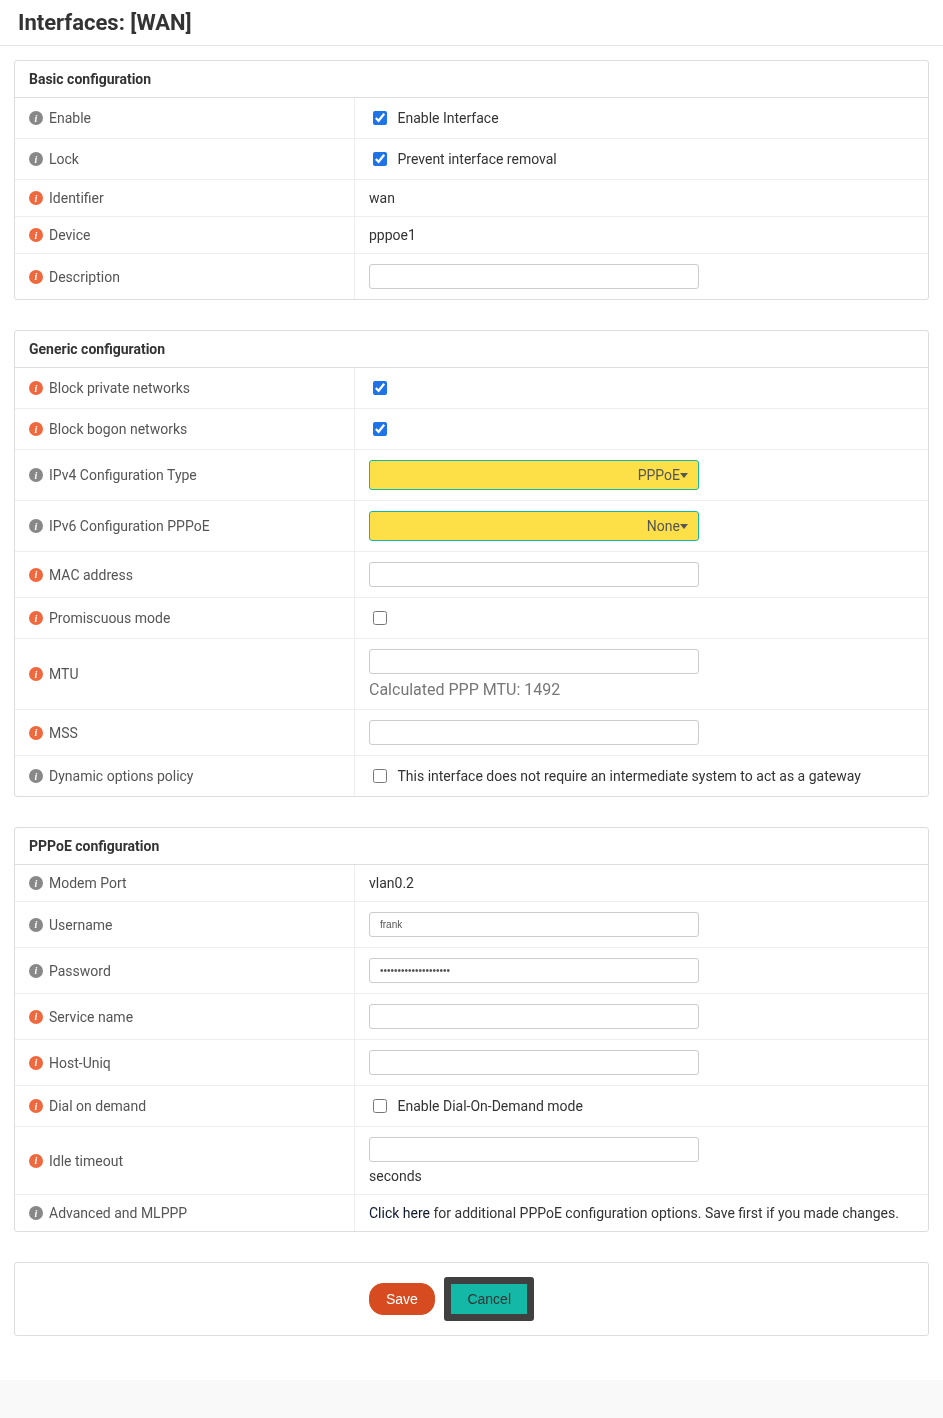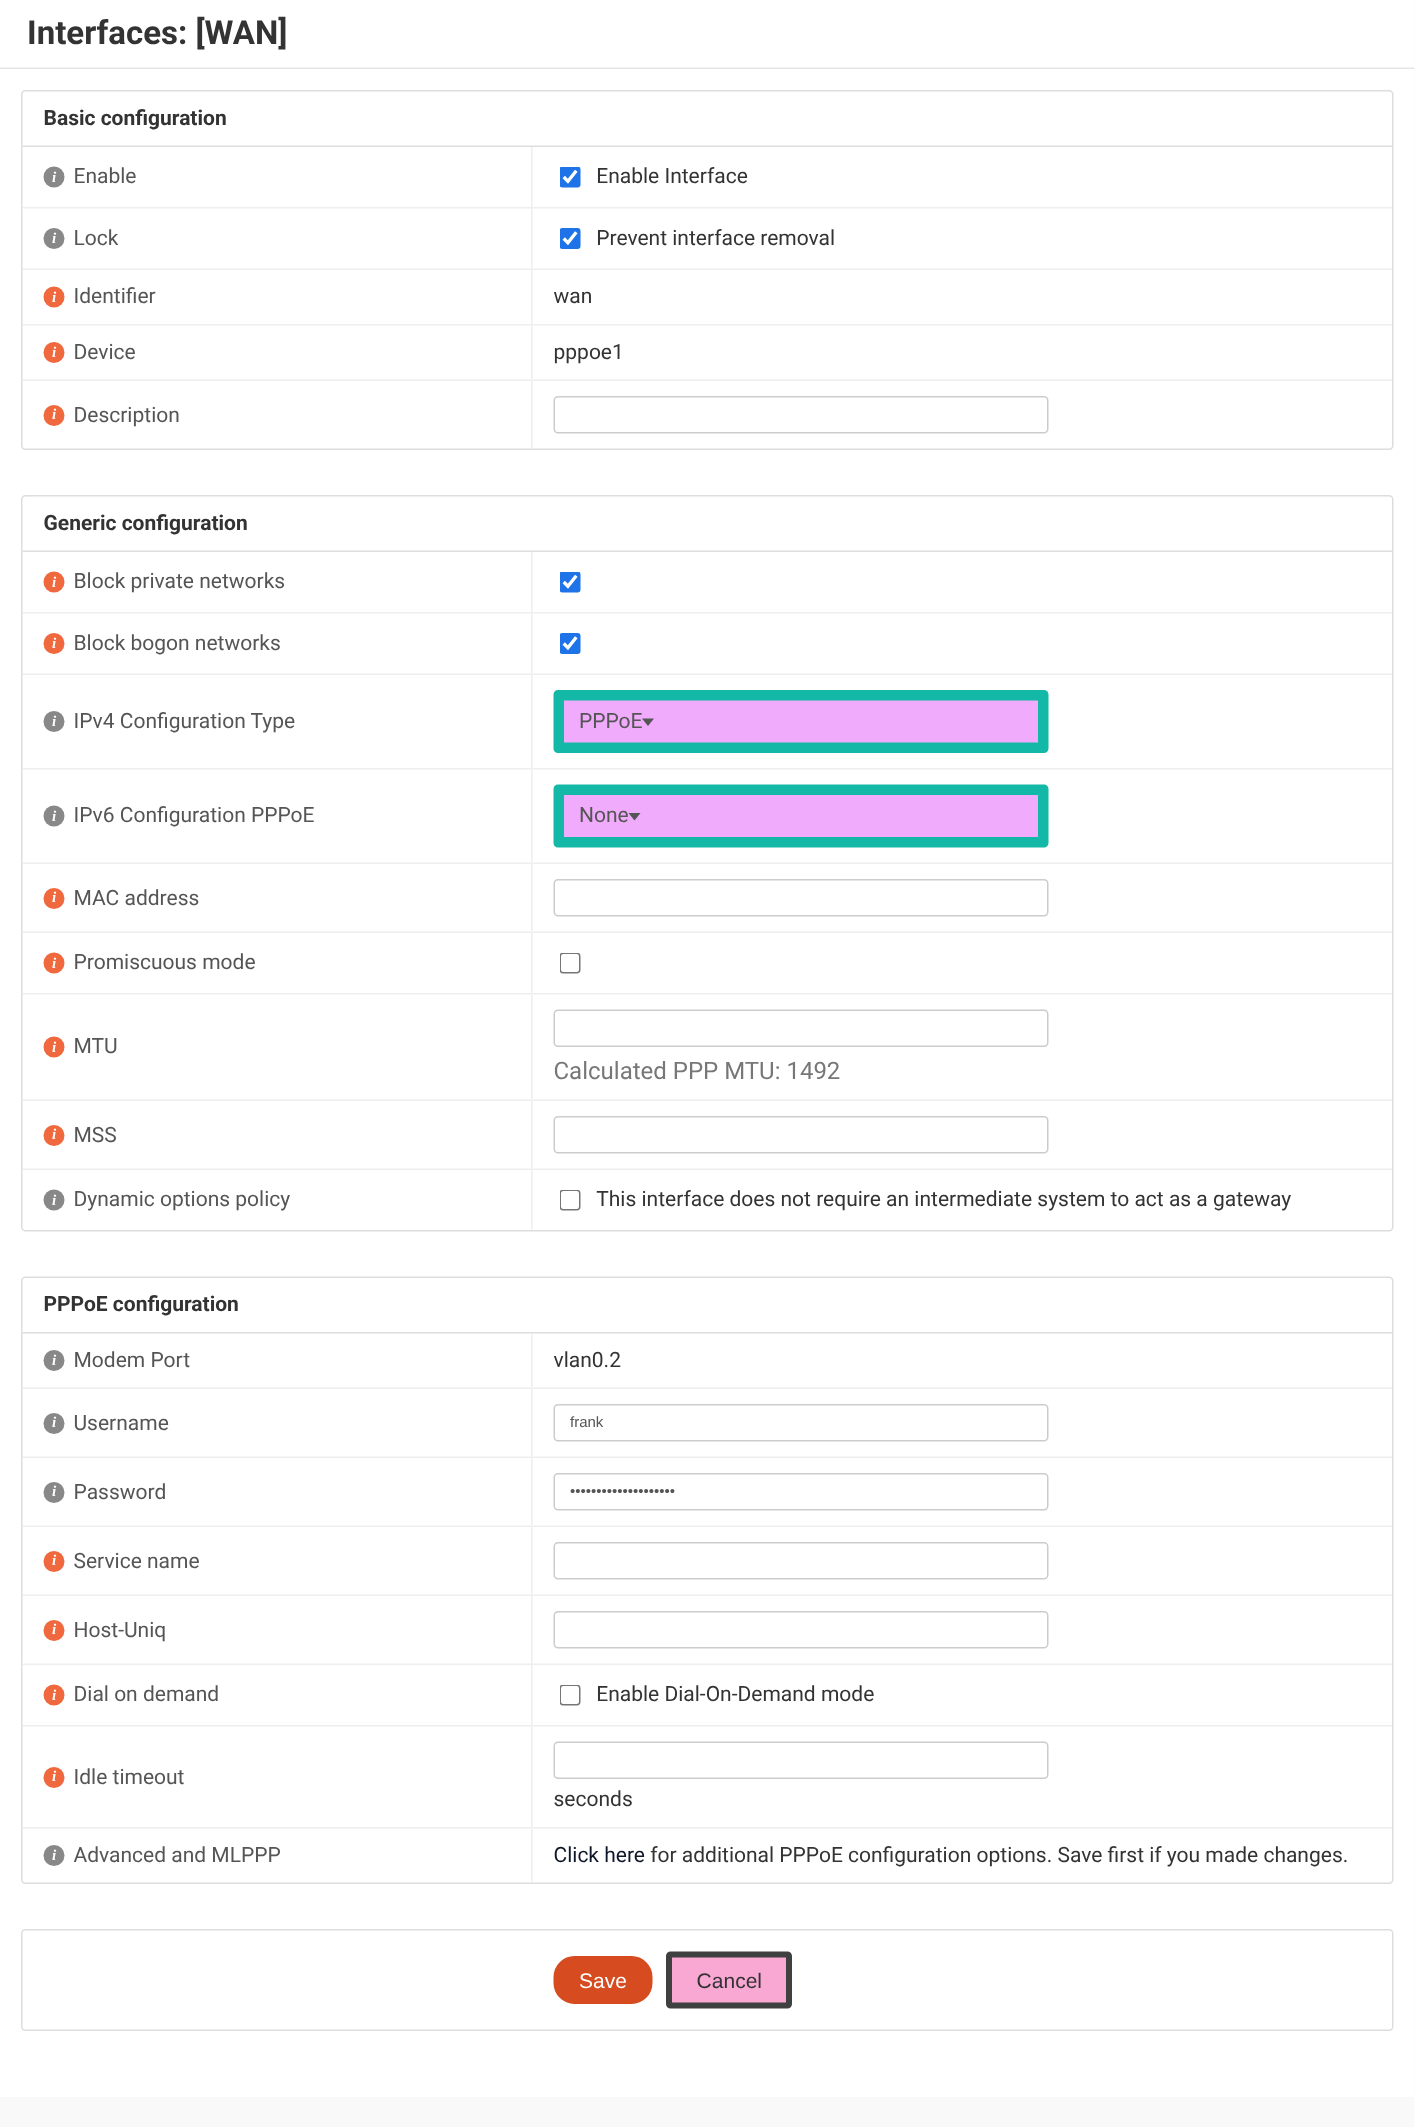--- a/index.html
+++ b/index.html
@@ -86,30 +86,30 @@
     max-width: 100%;
     padding: 6px 10px;
     border: 1px solid #ccc;
     border-radius: 3px;
     font-size: 10px;
     color: #555;
   }
   .select-wrap {
     width: 330px;
     max-width: 100%;
-    border: 7px solid #14b8a6;
+    border: 1px solid #14b8a6;
     border-radius: 3px;
     padding: 6px 10px;
     display: flex;
     align-items: center;
-    justify-content: flex-start;
+    justify-content: flex-end;
     font-size: 14px;
     cursor: pointer;
     color: #555;
-    background: #f0abfc;
+    background: #fde047;
   }
   .caret {
     width: 0; height: 0;
     border-left: 4px solid transparent;
     border-right: 4px solid transparent;
     border-top: 5px solid #555;
   }
   input[type="checkbox"] {
     width: 14px;
     height: 14px;
@@ -124,21 +124,21 @@
   .value-text {
     color: #333;
   }
   .inline-label {
     margin-left: 4px;
     font-size: 14px;
     color: #333;
     vertical-align: middle;
   }
   .btn-o { background:#D64B1F; color:#fff; border:1px solid #D64B1F; padding:7px 16px; border-radius:14px; font-size:14px; cursor:pointer;}
-  .btn-c { background:#f9a8d4; color:#333; border:4px solid #404040; padding:7px 16px; border-radius:3px; font-size:14px; cursor:pointer; margin-left:6px;}
+  .btn-c { background:#14b8a6; color:#333; border:7px solid #404040; padding:7px 16px; border-radius:3px; font-size:14px; cursor:pointer; margin-left:6px;}
   .footer-row {
     display: flex;
     padding: 14px;
   }
   .footer-spacer { width: 340px; min-width: 340px; }
   .link { color:#d9534f; cursor:pointer; }
   .link { color:#0f172a; }
 </style>
 </head>
 <body>

